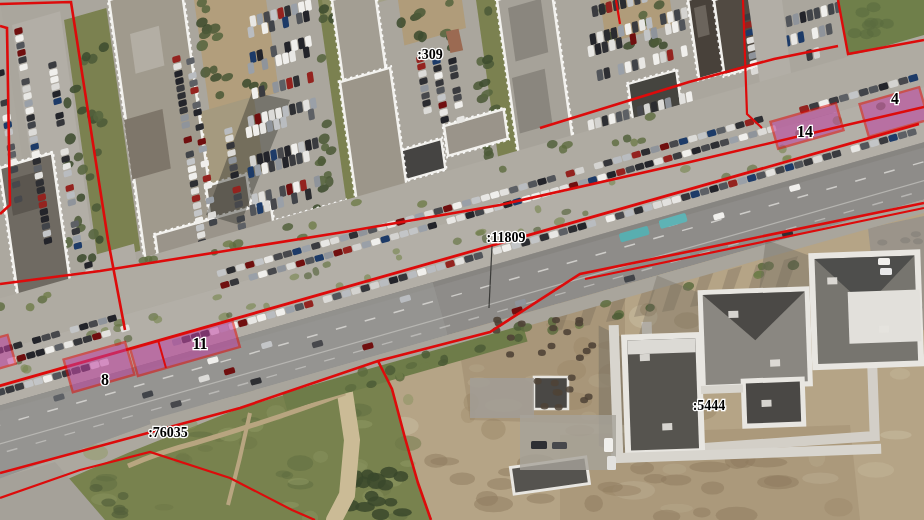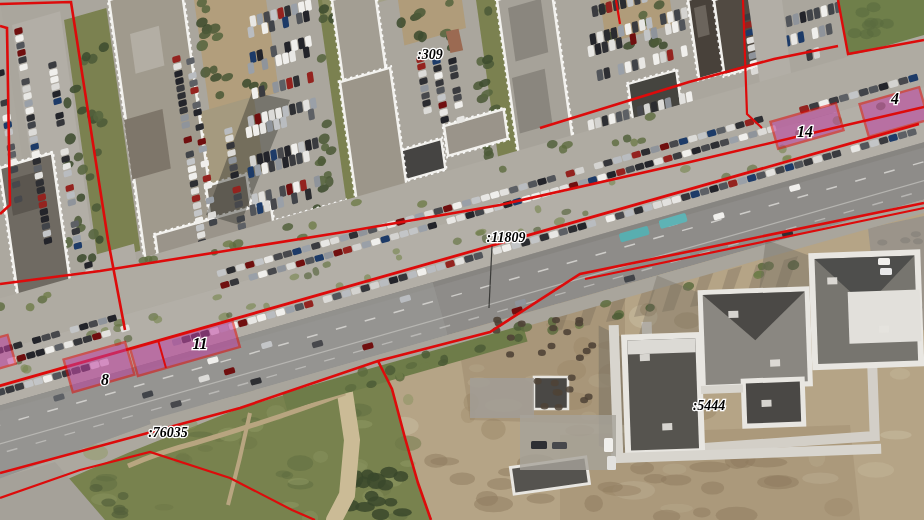--- a/index.html
+++ b/index.html
@@ -1,14 +1,14 @@
 <!DOCTYPE html>
 <html><head><meta charset="utf-8"><style>
 html,body{margin:0;padding:0;background:#aeaaa2;}
-#map{position:relative;width:924px;height:520px;overflow:hidden;font-family:"Liberation Sans",sans-serif;font-style:italic;}
+#map{position:relative;width:924px;height:520px;overflow:hidden;font-family:"Liberation Sans",sans-serif;}
 </style></head><body>
 <div id="map"><svg width="924" height="520" viewBox="0 0 924 520">
 <rect width="924" height="520" fill="#aca89f"></rect>
 <polygon points="370,365 560,292 700,260 924,208 924,520 300,520 392,389 378,361" fill="#b5a486"></polygon>
 <ellipse cx="562.9" cy="324.7" rx="16.8" ry="4.6" fill="#a3906f" opacity="0.5"></ellipse>
 <ellipse cx="585.3" cy="303.3" rx="14.6" ry="4.3" fill="#c9bda2" opacity="0.5"></ellipse>
 <ellipse cx="613.3" cy="345.4" rx="15.3" ry="4.5" fill="#a3906f" opacity="0.5"></ellipse>
 <ellipse cx="895.9" cy="435.0" rx="15.7" ry="4.5" fill="#c9bda2" opacity="0.5"></ellipse>
 <ellipse cx="687.3" cy="320.6" rx="13.3" ry="8.3" fill="#9c8868" opacity="0.5"></ellipse>
 <ellipse cx="689.2" cy="446.9" rx="8.5" ry="8.6" fill="#c4b597" opacity="0.5"></ellipse>

